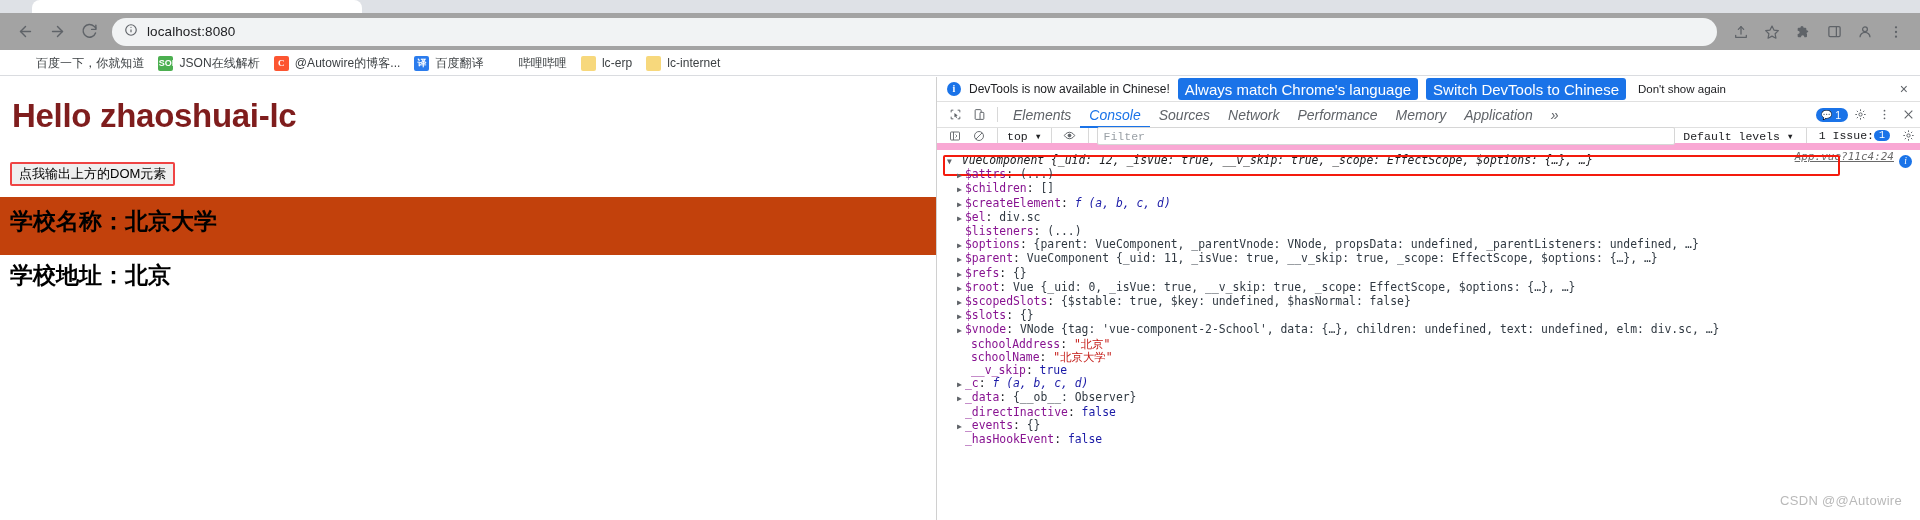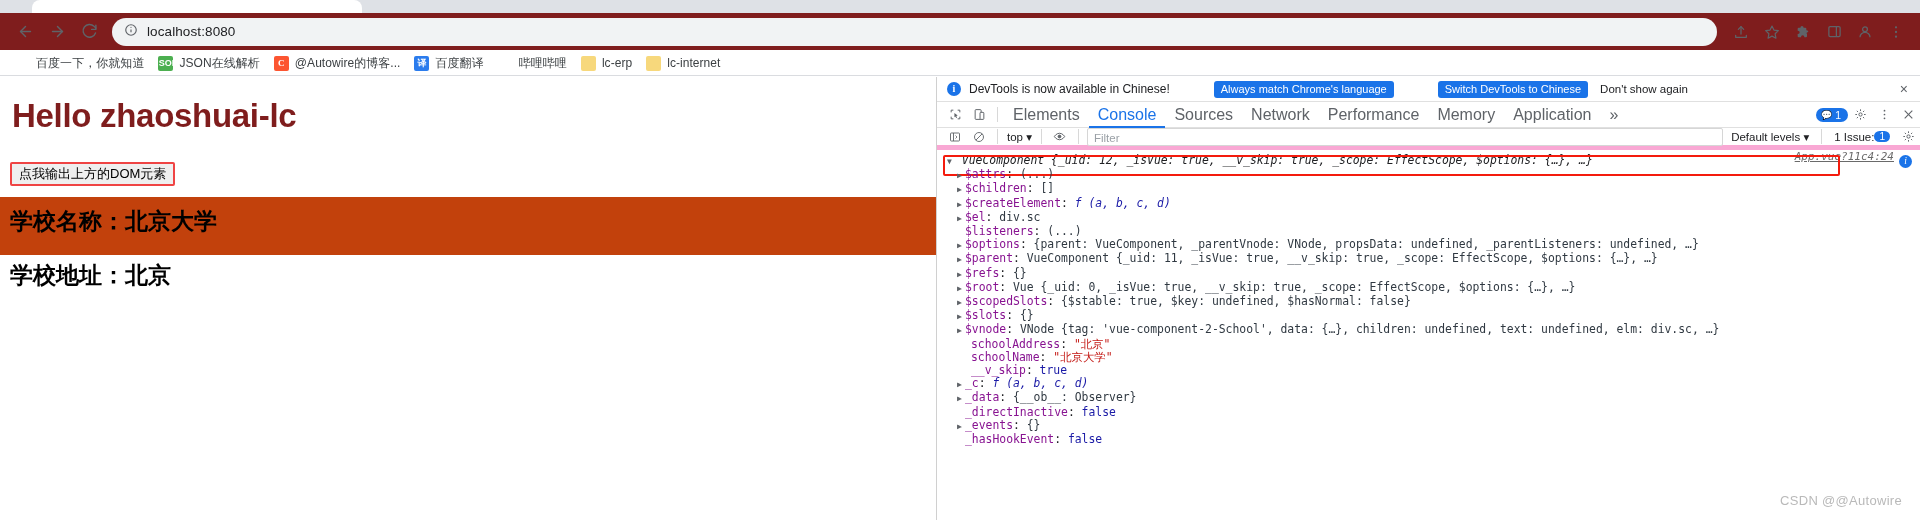--- a/index.html
+++ b/index.html
@@ -20,21 +20,21 @@
   .tabstrip .tab {
     position:absolute; left:32px; top:0; width:330px; height:13px;
     background:#fff; border-radius:8px 8px 0 0;
   }
   .tabstrip .tab2 {
     position:absolute; left:380px; top:0; width:260px; height:13px;
     background:#dee1e6; border-radius:8px 8px 0 0;
   }
 
   .toolbar {
-    height:38px; background:#7f1d1d; display:flex; align-items:center;
+    height:38px; background:#a3a3a3; display:flex; align-items:center;
     padding:0 10px; gap:2px; border-bottom:1px solid #fff;
   }
   .navbtn {
     width:30px; height:30px; border-radius:50%;
     display:flex; align-items:center; justify-content:center;
     color:#5f6368; flex:0 0 auto;
   }
   .navbtn svg { display:block; }
 
   .omnibox {
@@ -124,54 +124,55 @@
     font-size:12px; color:#202124; background:#fff; flex:0 0 auto;
   }
   .dt-banner .info-circle {
     width:14px; height:14px; border-radius:50%; background:#1a73e8;
     color:#fff; font-size:10px; font-weight:bold; line-height:14px;
     text-align:center; flex:0 0 auto;
     font-family:"Liberation Serif",serif;
   }
   .dt-banner .msg { white-space:nowrap; }
   .dt-btn-blue {
-    background:#1a73e8; color:#fff; font-size:11px;
-    padding:2.5px 7px; border-radius:3px; white-space:nowrap;margin-left:36px;
+    background:#1a73e8; color:#fff; font-size:15px;
+    padding:2.5px 7px; border-radius:3px; white-space:nowrap;
   }
   .dt-btn-plain { font-size:11.5px; color:#202124; white-space:nowrap; padding:2px 4px;}
   .dt-banner .spacer{ flex:1 1 auto; }
   .dt-x { color:#5f6368; font-size:14px; padding:0 4px; line-height:1; }
 
   .dt-tabs {
     height:26px; display:flex; align-items:center;
     border-bottom:1px solid #e0e0e0; padding-left:6px; flex:0 0 auto;
     background:#fff;
   }
   .dt-icon-btn {
     width:24px; height:22px; display:flex; align-items:center;
     justify-content:center; color:#5f6368;
   }
   .vsep { width:1px; height:15px; background:#d8d8d8; margin:0 6px; flex:0 0 auto;}
   .dt-tab {
-    font-size:16px; color:#5f6368; padding:0 9px; height:26px;
-    line-height:26px; white-space:nowrap;
+    font-size:14px; color:#5f6368; padding:0 9px; height:26px;
+    line-height:26px; white-space:nowrap;font-style:italic;
   }
   .dt-tab.active { color:#1a73e8; box-shadow:inset 0 -2px 0 #1a73e8; }
   .dt-tabs .spacer{ flex:1 1 auto; }
   .badge-blue {
     display:inline-flex; align-items:center; gap:3px;
     background:#1a73e8; color:#fff; font-size:10.5px;
     border-radius:8px; padding:1px 7px 1px 5px; white-space:nowrap;
   }
   .badge-blue .chat { font-size:9px; }
 
   .dt-filterbar {
     height:22px; display:flex; align-items:center; gap:0;
-    border-bottom:5px solid #f9a8d4; padding-left:6px; flex:0 0 auto;
+    border-bottom:7px solid #f9a8d4; padding-left:6px; flex:0 0 auto;
     background:#fff;
+    font-family:Liberation Mono, monospace;
   }
   .filter-input {
     flex:1 1 auto; min-width:0; height:18px; margin:0 2px;
     border:1px solid #d6d6d6; border-radius:2px;
     font-size:11.5px; color:#9aa0a6; padding:0 6px; line-height:18px;
     background:#fff;
   }
   .ctx-sel { font-size:11.5px; color:#202124; padding:0 3px; white-space:nowrap; }
   .level-sel { font-size:11.5px; color:#202124; padding:0 6px; white-space:nowrap;}
   .issue-chip {

